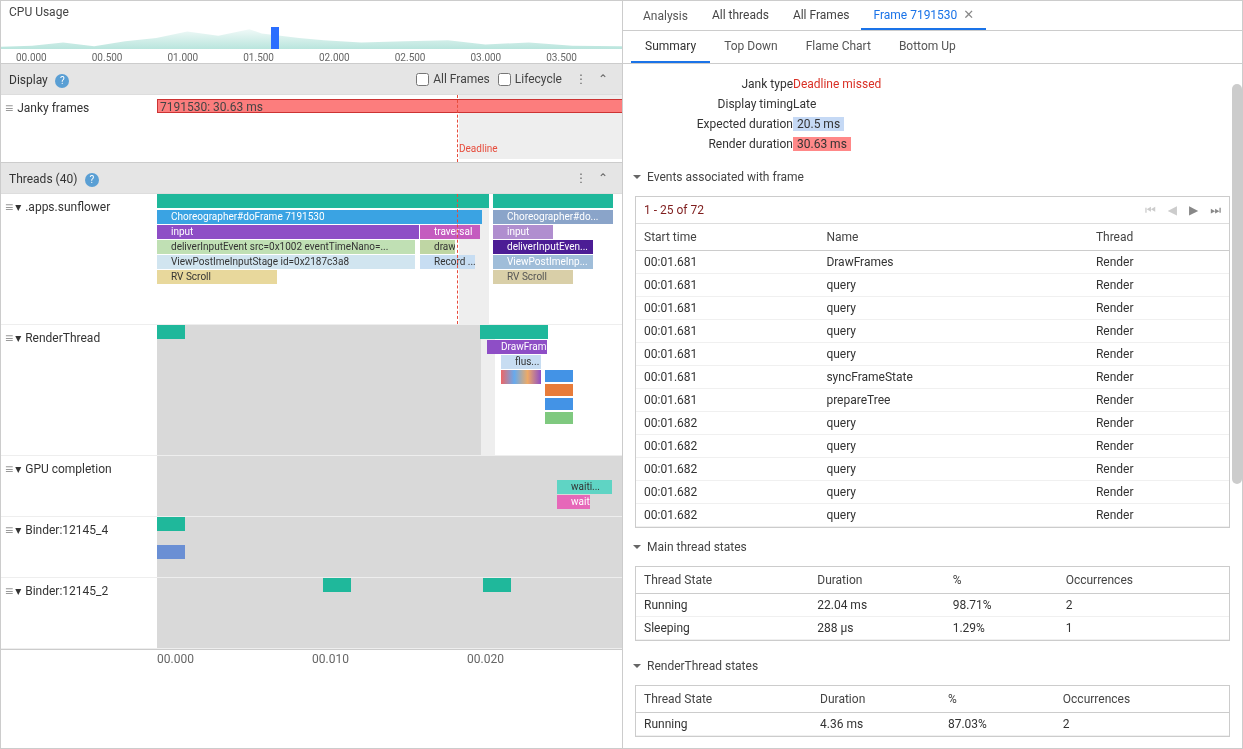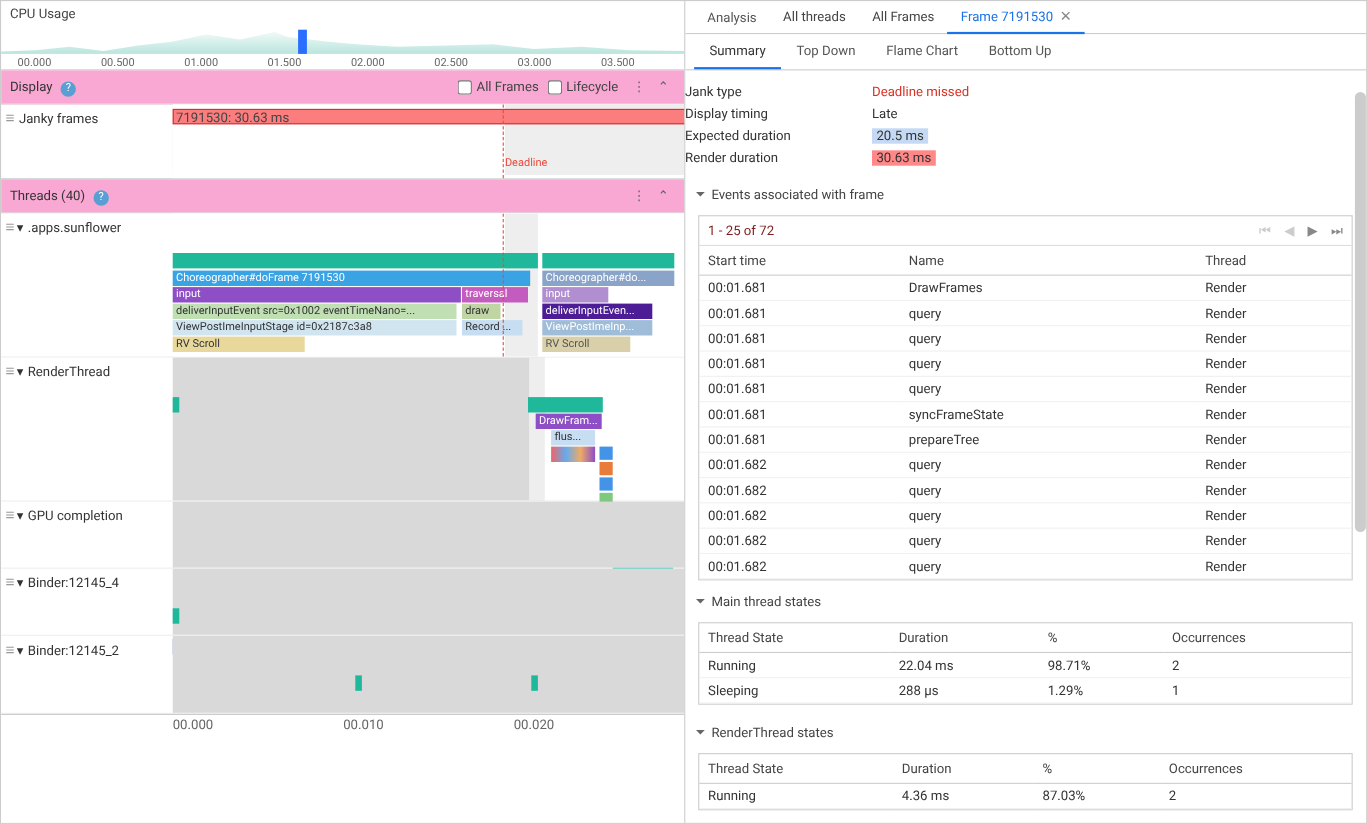--- a/index.html
+++ b/index.html
@@ -11,56 +11,56 @@
 
 .cpu-section { border-bottom: 1px solid #ccc; }
 .cpu-header { padding: 4px 8px; color: #444; }
 .cpu-chart { height: 36px; position: relative; margin: 4px 0 0 0; }
 .cpu-area { position: absolute; bottom: 14px; left: 0; right: 0; height: 22px; background: linear-gradient(to top, rgba(80,190,170,0.4), rgba(80,190,170,0.05)); clip-path: polygon(0% 90%, 5% 85%, 10% 70%, 15% 88%, 20% 65%, 25% 50%, 30% 20%, 35% 40%, 40% 10%, 42% 30%, 48% 50%, 52% 60%, 58% 70%, 65% 65%, 72% 60%, 78% 80%, 85% 70%, 92% 85%, 100% 88%, 100% 100%, 0% 100%); }
 .cpu-bar { position: absolute; top: 0; bottom: 14px; left: 270px; width: 8px; background: #2a6eff; }
 .cpu-ticks { position: absolute; bottom: 0; left: 0; right: 0; display: flex; padding-left: 15px; }
 .cpu-tick { flex: 1; font-size: 10px; color: #666; }
 
 
-.section-header { display: flex; align-items: center; padding: 4px 8px; border-bottom: 1px solid #ddd; background: #f9a8d4; }
+.section-header { display: flex; align-items: center; padding: 4px 8px; border-bottom: 1px solid #ddd; background: #e5e5e5; }
 .section-title { font-size: 14px; color: #333; flex: 1; }
 .help-icon { display: inline-block; width: 14px; height: 14px; border-radius: 50%; background: #5a9fd4; color: #fff; text-align: center; line-height: 14px; font-size: 10px; margin-left: 4px; }
 .checkbox-label { display: flex; align-items: center; gap: 4px; margin-right: 8px; font-size: 12px; color: #444; }
 .checkbox-label input { margin: 0; }
 .icon-btn { width: 22px; height: 22px; display: inline-flex; align-items: center; justify-content: center; cursor: pointer; color: #666; border-radius: 3px; }
 .display-body { display: flex; border-bottom: 1px solid #ccc; height: 68px; }
 .row-label-col { width: 156px; display: flex; align-items: flex-start; padding: 6px 4px; gap: 6px; }
 .drag-icon { color: #999; font-size: 14px; line-height: 14px; letter-spacing: -2px; }
 .display-chart { flex: 1; position: relative; background: #fff; }
 .janky-bar { position: absolute; top: 4px; left: 0; height: 14px; background: #fc7d7d; font-size: 10px; padding-left: 2px; border: 1px solid #c33; color: #444; }
 .janky-bar.sel { left: 0; width: 508px; }
 .deadline-line { position: absolute; top: 0; bottom: 0; left: 300px; border-left: 1px dashed #e74c3c; }
 .deadline-label { position: absolute; top: 48px; left: 302px; color: #e74c3c; font-size: 10px; }
 
 
 .threads-body { flex: 1; overflow: hidden; background: #fff; }
 .thread-row { display: flex; border-bottom: 1px solid #eee; }
 .thread-label { width: 156px; padding: 6px 4px; display: flex; gap: 4px; align-items: flex-start; font-size: 12px; color: #333; }
 .thread-chart { flex: 1; position: relative; background: #d9d9d9; min-height: 40px; }
 .thread-chart.tall { min-height: 130px; }
-.trace-bar { position: absolute; height: 14px; font-size: 10px; color: #fff; padding: 1px 3px; overflow: hidden; white-space: nowrap; margin-top: 36px; }
+.trace-bar { position: absolute; height: 14px; font-size: 10px; color: #fff; padding: 1px 14px; overflow: hidden; white-space: nowrap; }
 .time-ruler { display: flex; padding-left: 156px; font-size: 10px; color: #666; border-top: 1px solid #ccc; }
 .time-tick { flex: 1; padding: 2px 0; }
 
 
 .tabs { display: flex; border-bottom: 1px solid #ccc; padding: 0 8px; align-items: center; height: 30px; }
 .tab { padding: 6px 12px; cursor: pointer; border-bottom: 2px solid transparent; color: #444; display: flex; align-items: center; gap: 6px; }
 .tab.active { border-bottom: 2px solid #1a73e8; color: #1a73e8; }
 .tab-label-first { padding: 6px 12px; color: #555; }
 .subtabs { display: flex; border-bottom: 1px solid #ccc; padding: 0 8px; }
 .subtab { padding: 8px 14px; cursor: pointer; border-bottom: 2px solid transparent; color: #555; }
 .subtab.active { border-bottom: 2px solid #1a73e8; color: #333; }
 
 
-.summary-rows { padding: 10px 0; }
+.summary-rows { padding: 10px 0; text-align: right; }
 .summary-row { display: flex; padding: 3px 0; font-size: 12px; }
 .summary-key { width: 170px; color: #333; }
 .summary-val { color: #333; }
 .summary-val.red { color: #d93025; }
 .summary-val.hl-blue { background: #c5d9f5; padding: 0 4px; }
 .summary-val.hl-red { background: #f88; padding: 0 4px; }
 
 
 .section-caption { padding: 6px 10px; font-size: 12px; color: #444; display: flex; align-items: center; gap: 4px; }
 .events-table-wrap { border: 1px solid #ccc; margin: 6px 12px; position: relative; }

